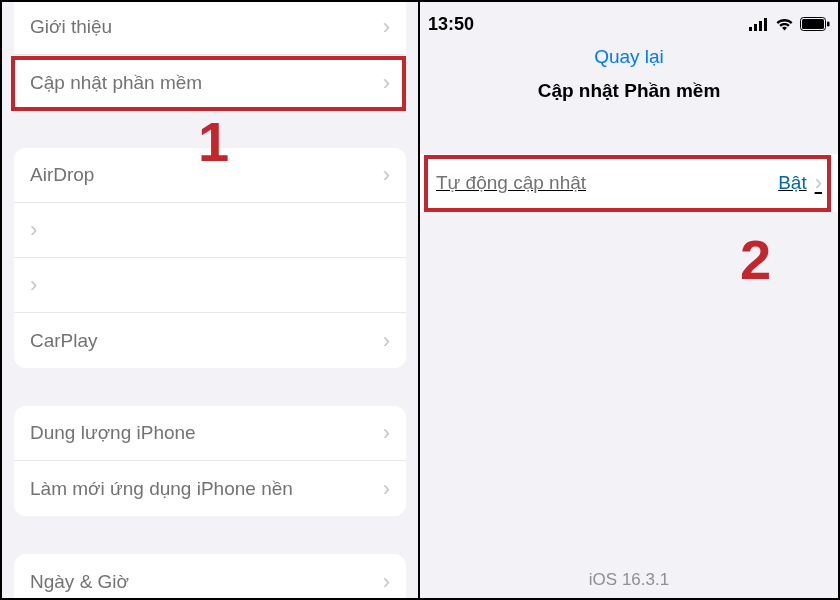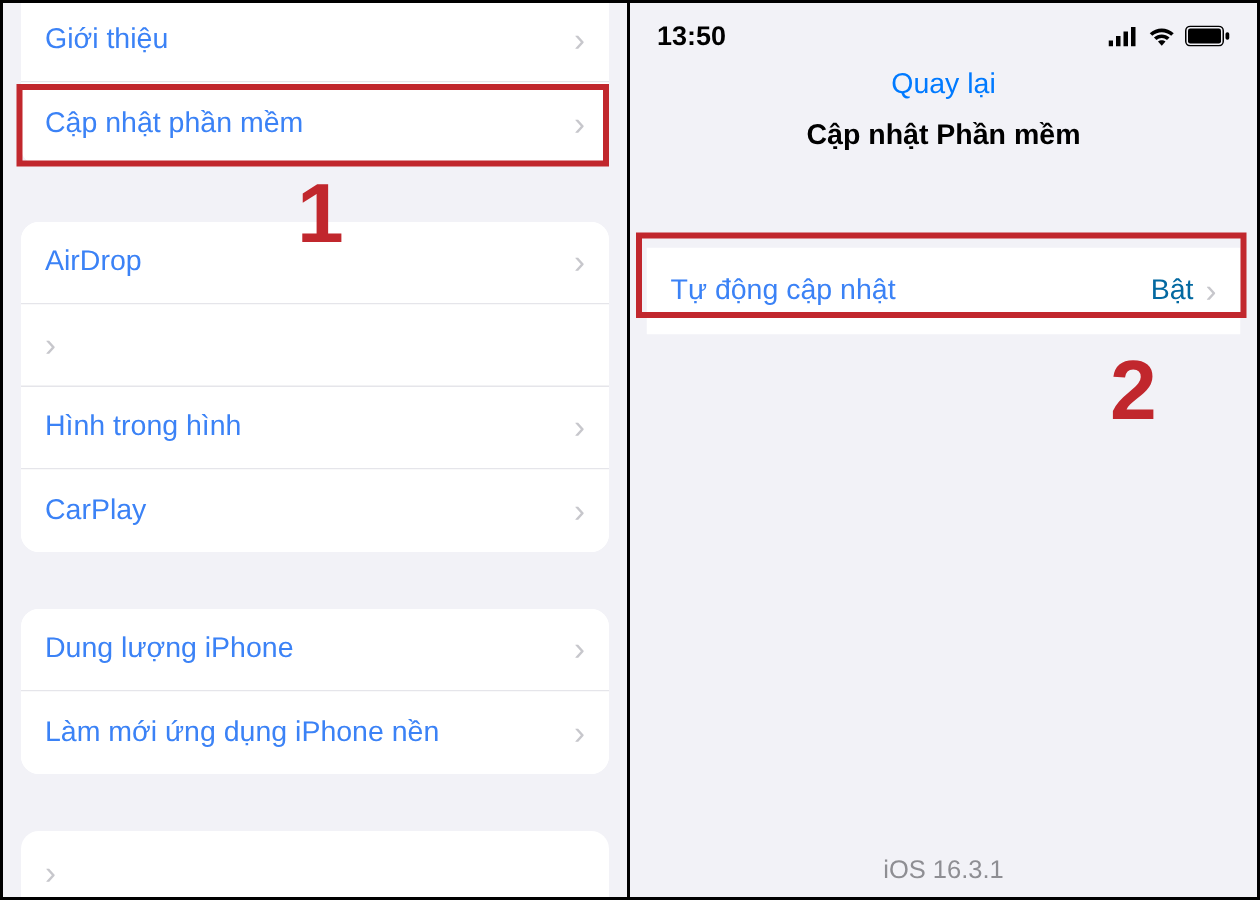--- a/index.html
+++ b/index.html
@@ -12,36 +12,36 @@
   
   .group { background: #fff; border-radius: 12px; margin: 0 12px; overflow: hidden; }
   .group + .group-gap { height: 38px; }
   .row {
     display: flex; align-items: center; justify-content: space-between;
     min-height: 55px; padding: 0 16px;
     border-bottom: 1px solid #e5e5ea;
     background: #fff;
   }
   .row:last-child { border-bottom: none; }
-  .row .label { font-size: 19px; color: #3b82f6; font-weight: 400; }
+  .row .label { font-size: 19px; color: #737373; font-weight: 400; }
   .row .chev { color: #c7c7cc; font-size: 22px; font-weight: 300; }
   .row .value { color: #0369a1; font-size: 19px; margin-left: auto; margin-right: 8px; }
 
   .hl-box {
     position: absolute; border: 4px solid #c1272d; pointer-events: none;
   }
   .step-num {
     position: absolute; color: #c1272d; font-weight: 800; font-size: 56px;
     font-family: Arial, sans-serif;
   }
 
   
   .statusbar {
     display: flex; align-items: center; justify-content: space-between;
-    height: 44px; padding: 0 18px; font-size: 18px; font-weight: 600; color:#000;
+    height: 44px; padding: 0 8px; font-size: 18px; font-weight: 600; color:#000;
     background: #f2f2f7;
   }
   .sb-icons { display: flex; align-items: center; gap: 6px; }
   .sb-icons svg { display: block; }
 
   .navbar {
     display: flex; align-items: center; gap: 12px;
     height: 48px; padding: 0 14px; background: #f2f2f7; flex-direction: column;
   }
   .navbar .back { color: #007aff; font-size: 19px; font-weight: 400; }
@@ -78,21 +78,20 @@
 
       <div class="group">
         <div class="row">
           <span class="label">AirDrop</span>
           <span class="chev">›</span>
         </div>
         <div class="row">
           <span class="chev">›</span>
         </div>
         <div class="row">
-          <span class="label">Hình trong hình</span>
           <span class="chev">›</span>
         </div>
         <div class="row">
           <span class="label">CarPlay</span>
           <span class="chev">›</span>
         </div>
       </div>
 
       <div class="group-gap"></div>
 
@@ -104,20 +103,21 @@
         <div class="row">
           <span class="label">Làm mới ứng dụng iPhone nền</span>
           <span class="chev">›</span>
         </div>
       </div>
 
       <div class="group-gap"></div>
 
       <div class="group" style="border-bottom-left-radius:0;border-bottom-right-radius:0;">
         <div class="row">
+          <span class="label">Ngày &amp; Giờ</span>
           <span class="chev">›</span>
         </div>
       </div>
 
     </div>
 
     <div class="hl-box" style="left:9px; top:54px; width:395px; height:55px;"></div>
     <div class="step-num" style="left:196px; top:107px;">1</div>
   </div>
 
@@ -145,21 +145,21 @@
       </span>
     </div>
 
     <div class="navbar">
       <span class="back">Quay lại</span>
       <span class="title">Cập nhật Phần mềm</span>
     </div>
 
     <div style="height:60px"></div>
 
-    <div class="group" style="margin:11px;border-radius:0;">
+    <div class="group" style="margin:0;border-radius:0;text-decoration:underline;">
       <div class="row" style="min-height:58px;">
         <span class="label">Tự động cập nhật</span>
         <span class="value">Bật</span>
         <span class="chev">›</span>
       </div>
     </div>
 
     <div class="hl-box" style="left:4px; top:153px; width:407px; height:57px;"></div>
     <div class="step-num" style="left:320px; top:225px;">2</div>
 

